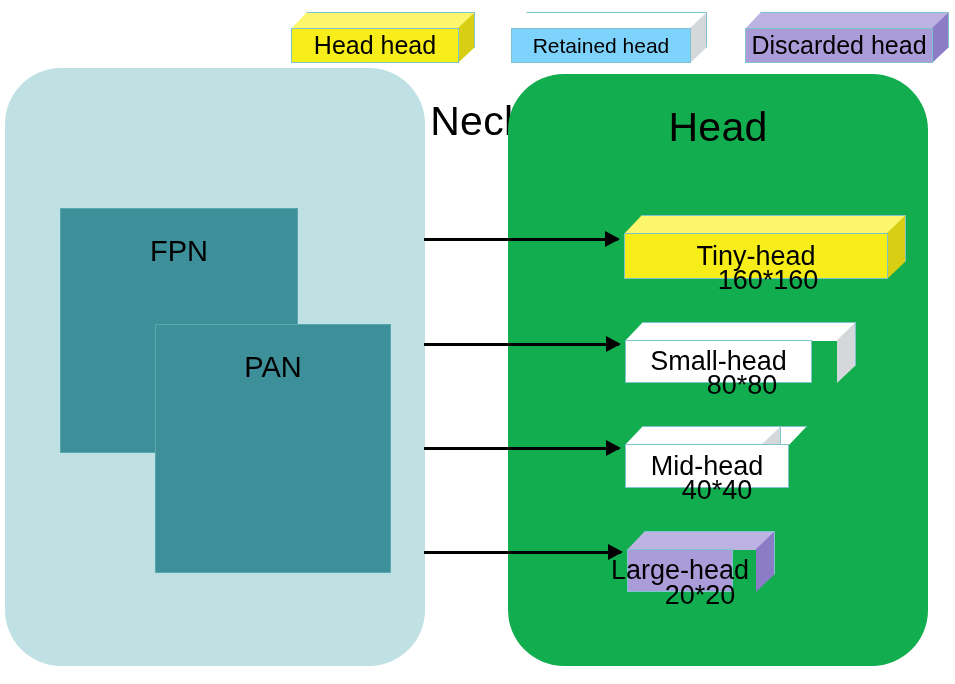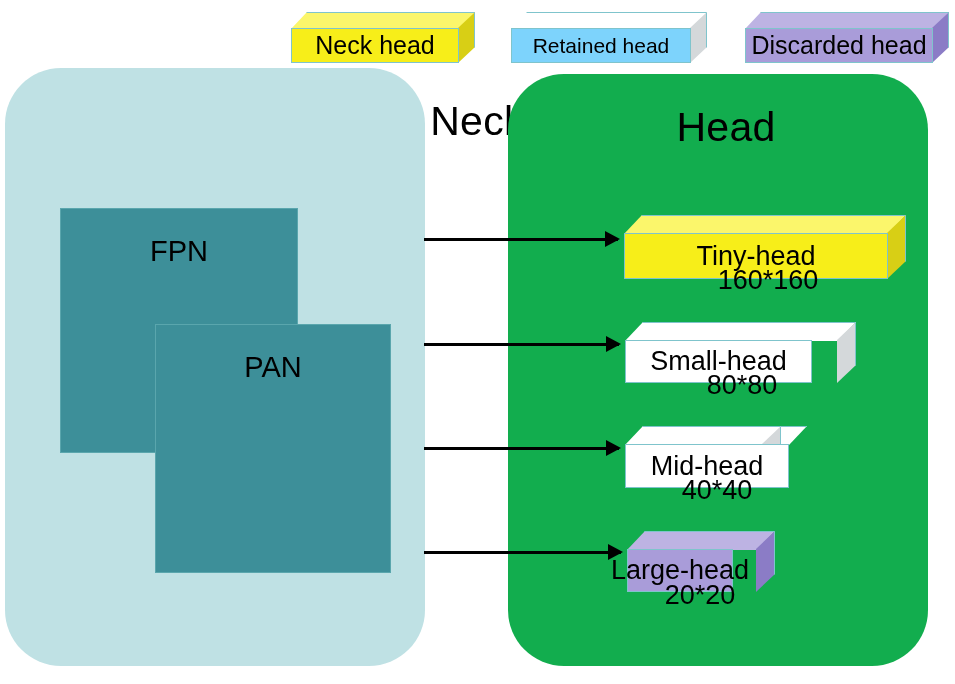--- a/index.html
+++ b/index.html
@@ -42,21 +42,21 @@
   .panel-title {
     position: absolute;
     left: 0;
     width: 100%;
     text-align: center;
     font-size: 41px;
     color: #000000;
     letter-spacing: 0.3px;
   }
   #neck-title { top: 98px; }
-  #head-title { top: 104px; padding-left: 8px; }
+  #head-title { top: 104px; }
 
   
   .neck-box {
     position: absolute;
     background: #3d8f99;
     border: 1px solid #5aa6ad;
     box-sizing: border-box;
     color: #000000;
     font-size: 29px;
     text-align: center;
@@ -129,21 +129,21 @@
 </head>
 <body>
 
 <div id="stage">
 
   <div id="legend">
       <div class="box3d" style="left: 291px; top: 12px; width: 184px; height: 51px;">
         <div style="position: absolute; left: 0px; top: 0px; width: 184px; height: 17px; background: rgb(251, 246, 107); border-top: 1px solid rgb(127, 196, 204); box-sizing: border-box; clip-path: polygon(16px 0px, 100% 0px, 168px 100%, 0px 100%);"></div>
         <div style="position: absolute; right: 0px; top: 0px; width: 17px; height: 51px; background: rgb(216, 207, 21); border-right: 1px solid rgb(127, 196, 204); box-sizing: border-box; clip-path: polygon(0px 16px, 100% 0px, 100% 35px, 0px 100%);"></div>
         <div class="front" style="left: 0px; top: 16px; width: 168px; height: 35px; background: rgb(247, 238, 25); font-size: 25px;">
-          <span>Neck head</span>
+          <span>Head head</span>
         </div>
       </div>
       <div class="box3d" style="left: 511px; top: 12px; width: 196px; height: 51px;">
         <div style="position: absolute; left: 0px; top: 0px; width: 196px; height: 17px; background: rgb(255, 255, 255); border-top: 1px solid rgb(127, 196, 204); box-sizing: border-box; clip-path: polygon(16px 0px, 100% 0px, 180px 100%, 0px 100%);"></div>
         <div style="position: absolute; right: 0px; top: 0px; width: 17px; height: 51px; background: rgb(212, 216, 218); border-right: 1px solid rgb(127, 196, 204); box-sizing: border-box; clip-path: polygon(0px 16px, 100% 0px, 100% 35px, 0px 100%);"></div>
         <div class="front" style="left: 0px; top: 16px; width: 180px; height: 35px; background: #7dd3fc; font-size: 21px;">
           <span>Retained head</span>
         </div>
       </div>
       <div class="box3d" style="left: 745px; top: 12px; width: 204px; height: 51px; text-align: center;">

